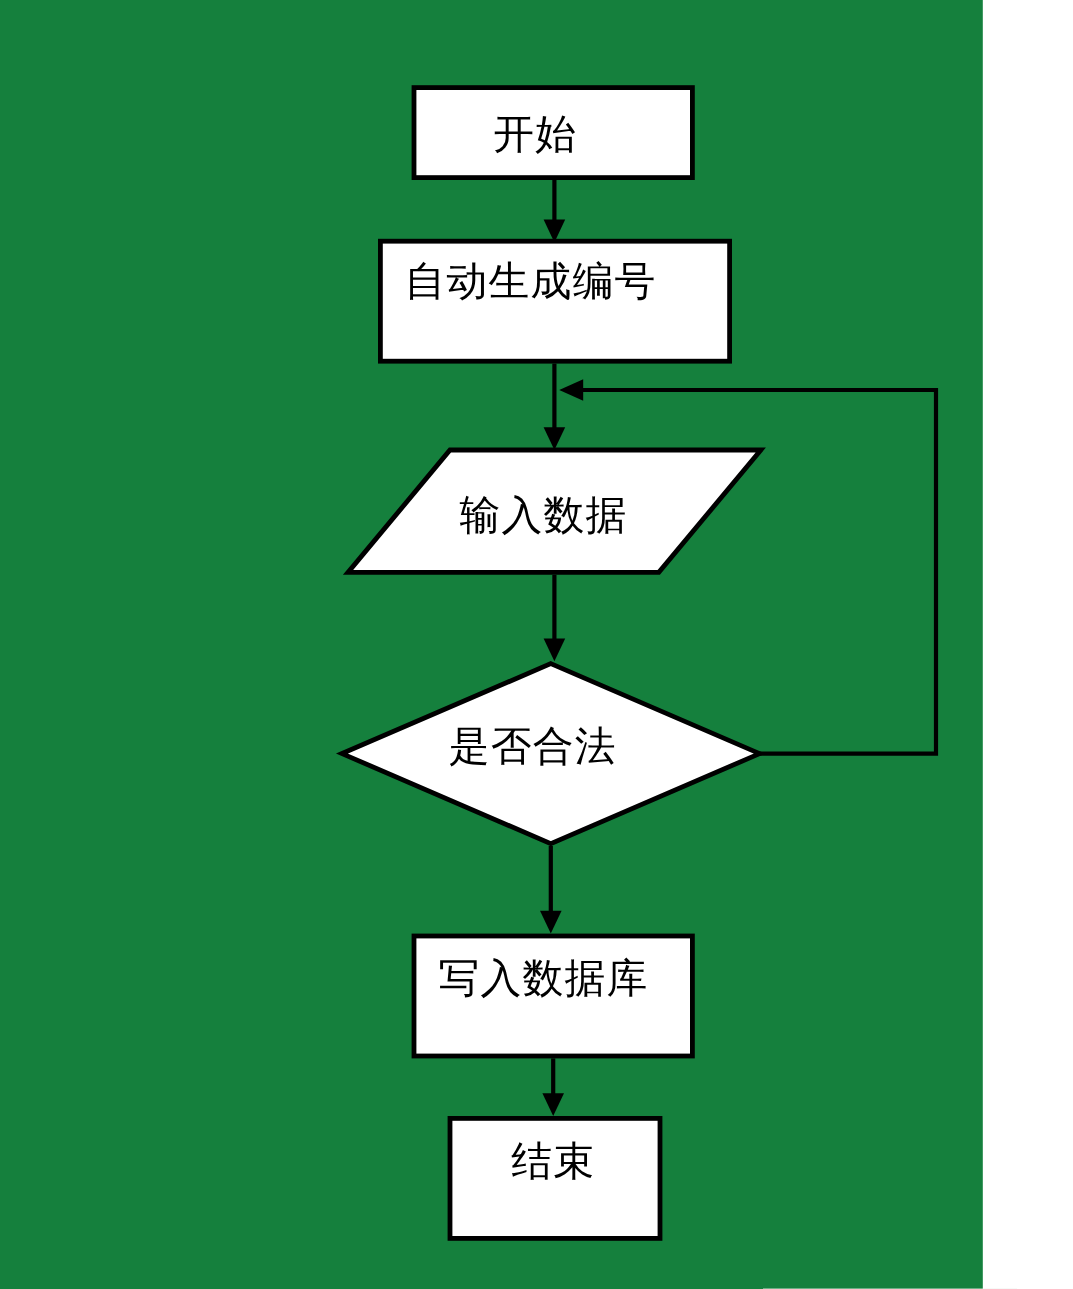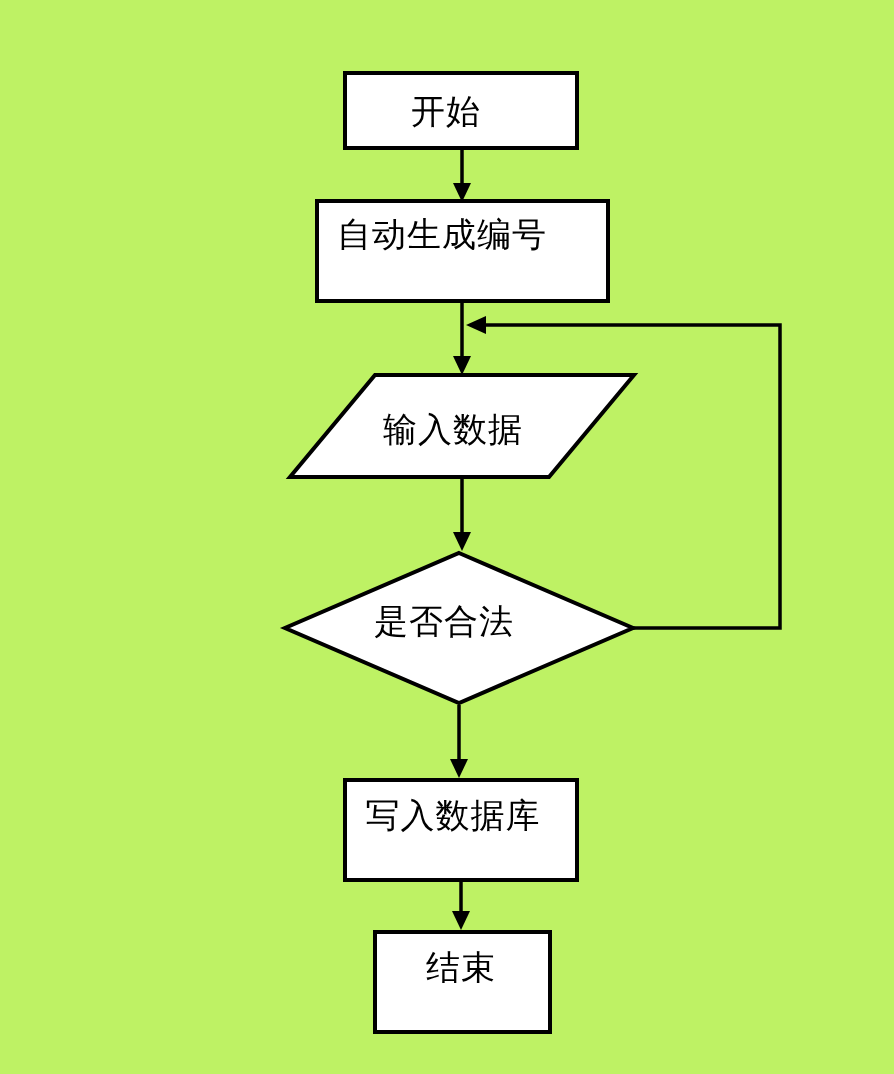--- a/index.html
+++ b/index.html
@@ -2,23 +2,23 @@
 <html><head>
 <meta charset="utf-8">
 <style>
   html, body {
     margin: 0;
     padding: 0;
     background: #ffffff;
   }
   .canvas {
     position: relative;
-    width: 894px;
+    width: 819px;
     height: 1074px;
-    background: #bef264;
+    background: #15803d;
     overflow: hidden;
     font-family: "Liberation Sans", "DejaVu Sans", sans-serif;
   }
   .canvas svg {
     position: absolute;
     left: 0;
     top: 0;
   }
   .node-label {
     font-family: "Liberation Sans", "DejaVu Sans", sans-serif;

